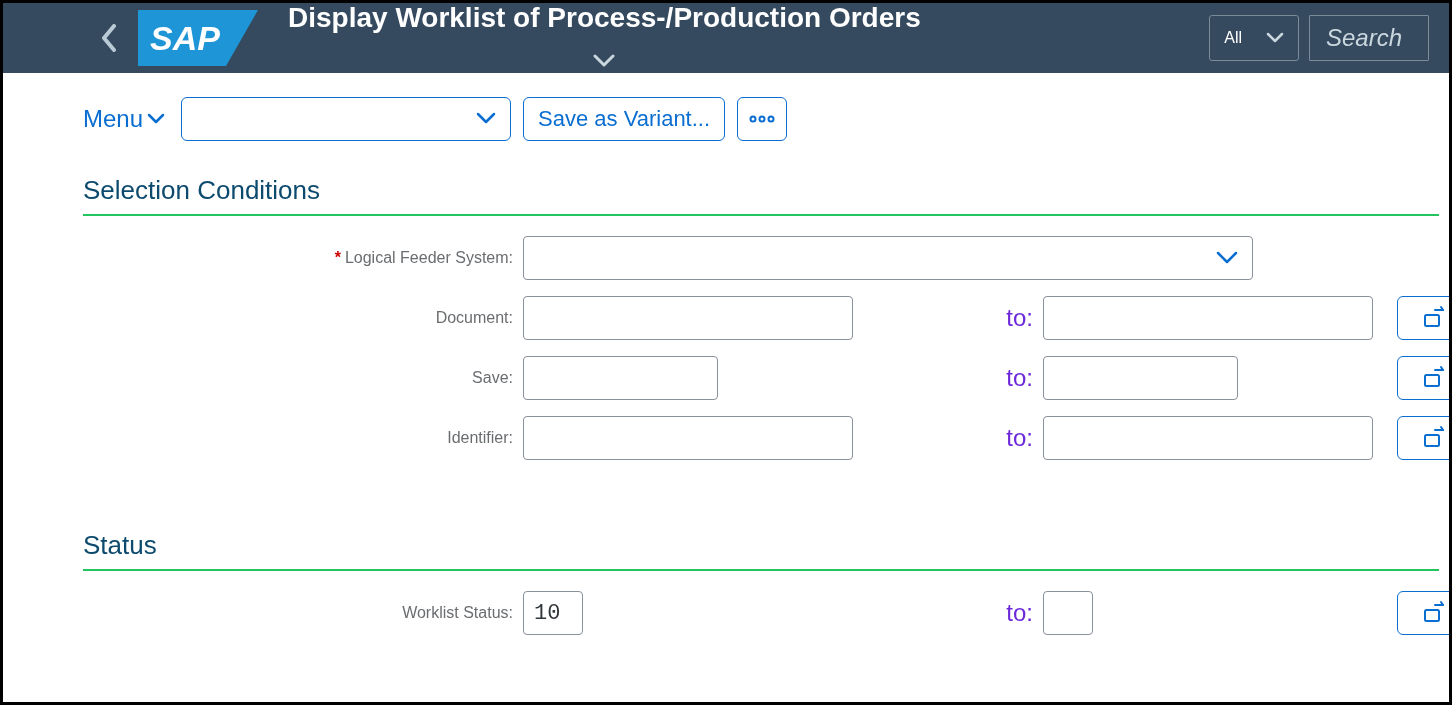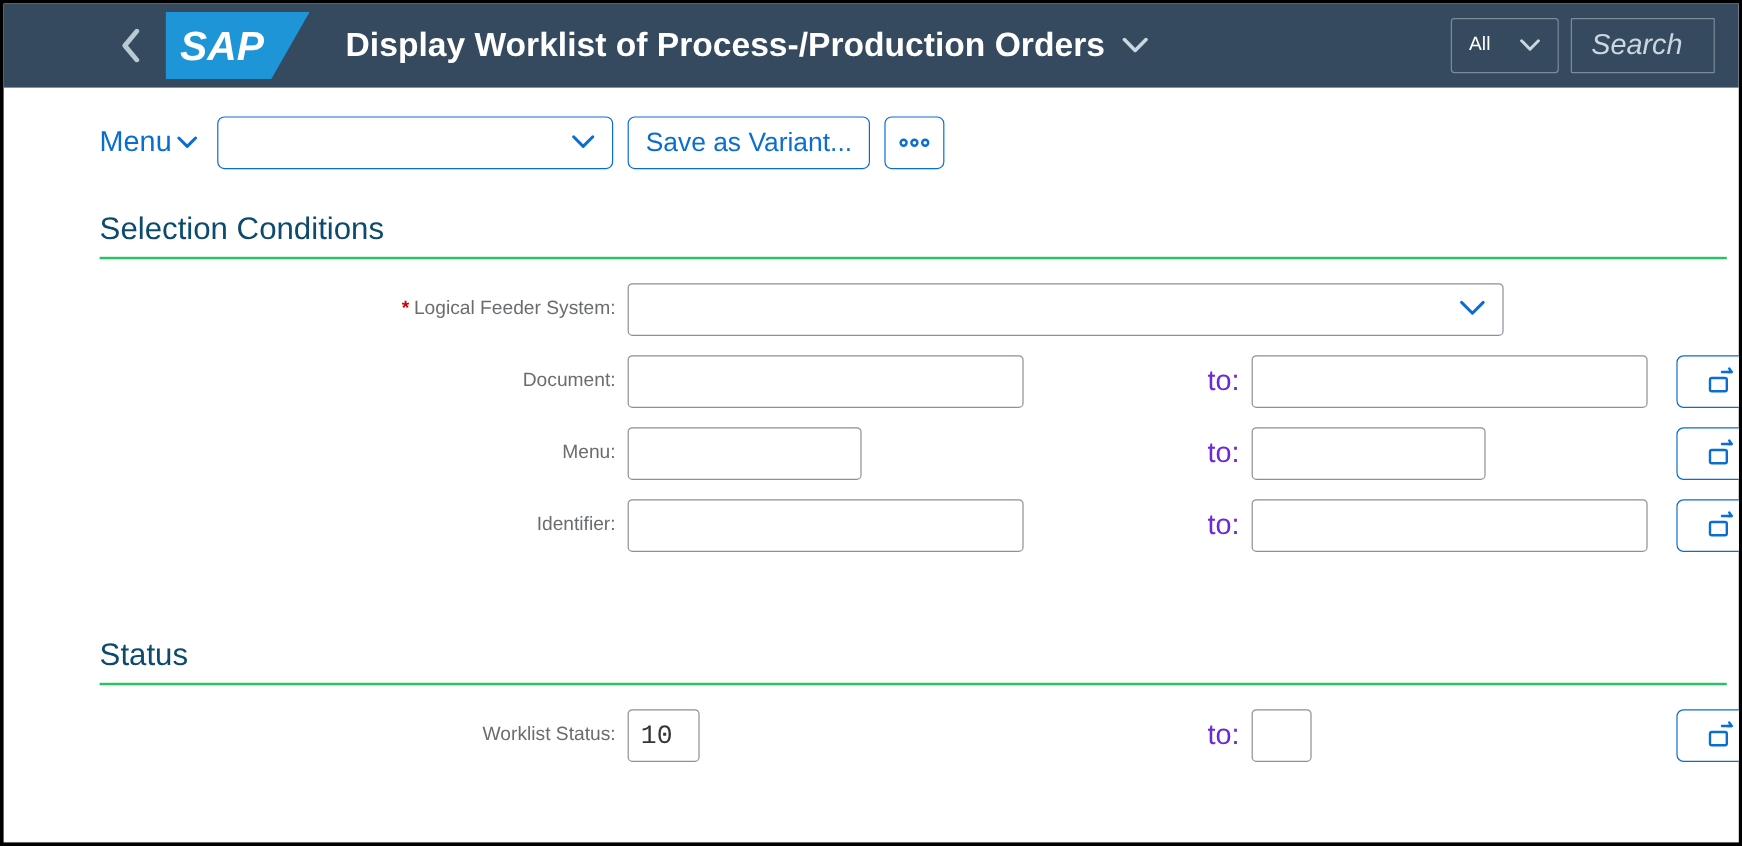--- a/index.html
+++ b/index.html
@@ -41,20 +41,21 @@
   }
   .sap-logo svg { width: 120px; height: 56px; }
   .app-title {
     font-size: 28px;
     font-weight: 700;
     color: #fff;
     display: flex;
     align-items: center;
     gap: 14px;
     cursor: pointer;
+    flex-direction: column;
   }
   .app-title .chev { font-size: 22px; color: #cbd7df; }
   .header-spacer { flex: 1; }
   .hdr-select {
     background: transparent;
     border: 1px solid #7a8b9a;
     color: #fff;
     height: 46px;
     display: flex;
     align-items: center;
@@ -300,21 +301,21 @@
           <svg viewBox="0 0 26 26">
             <rect x="6" y="10" width="14" height="11" rx="1.5" fill="none" stroke="#0a6ed1" stroke-width="2"></rect>
             <path d="M16 5 L24 5" stroke="#0a6ed1" stroke-width="2" stroke-linecap="round"></path>
             <path d="M21 5 L24 5 L22 2" stroke="#0a6ed1" stroke-width="2" fill="none" stroke-linecap="round" stroke-linejoin="round"></path>
           </svg>
         </div>
       </div>
     </div>
 
     <div class="row-grid" style="grid-template-columns: 440px 340px 180px 340px 90px;">
-      <div class="label-cell">Menu:</div>
+      <div class="label-cell">Save:</div>
       <div><input class="input" style="width: 195px;" value=""></div>
       <div class="to-label">to:</div>
       <div><input class="input" style="width: 195px;" value=""></div>
       <div class="multi-wrap">
         <div class="multi-btn">
           <svg viewBox="0 0 26 26">
             <rect x="6" y="10" width="14" height="11" rx="1.5" fill="none" stroke="#0a6ed1" stroke-width="2"></rect>
             <path d="M16 5 L24 5" stroke="#0a6ed1" stroke-width="2" stroke-linecap="round"></path>
             <path d="M21 5 L24 5 L22 2" stroke="#0a6ed1" stroke-width="2" fill="none" stroke-linecap="round" stroke-linejoin="round"></path>
           </svg>

